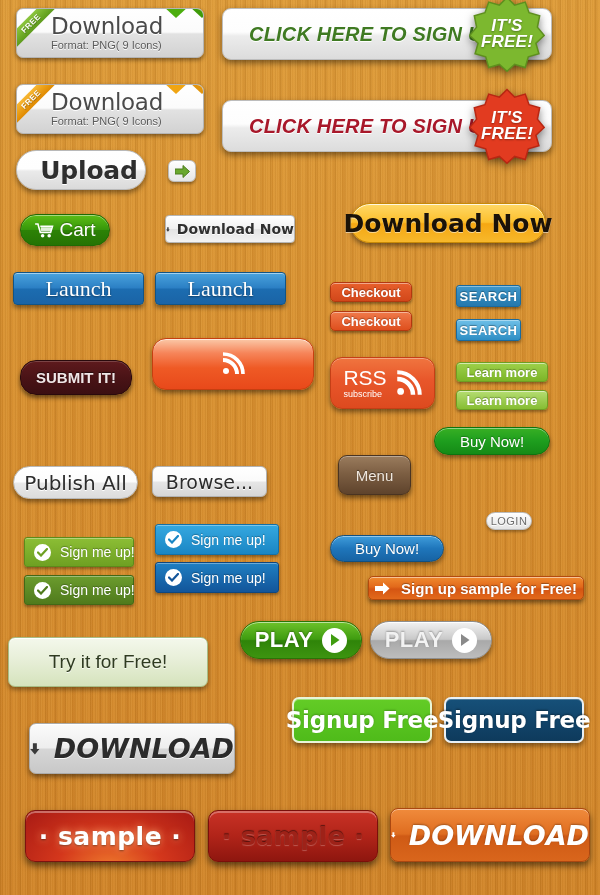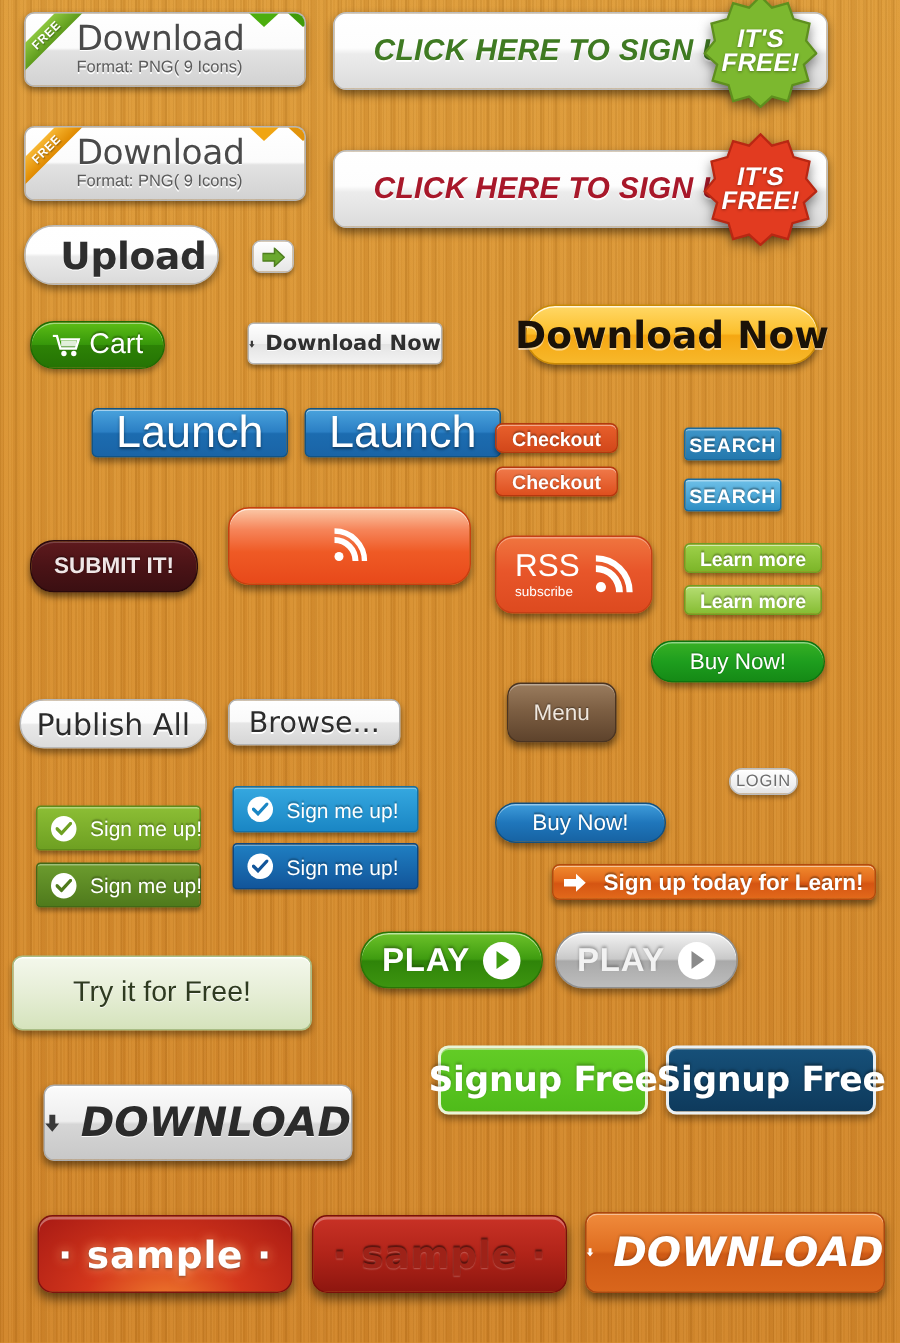--- a/index.html
+++ b/index.html
@@ -81,24 +81,24 @@
          border:1px solid #1f6a04; box-shadow:0 2px 4px rgba(0,0,0,.4), inset 0 1px 0 rgba(255,255,255,.45);
          text-shadow:0 -1px 1px rgba(0,0,0,.3);}
   .dlnow-w{ border-radius:4px; font-size:14px; font-weight:bold; color:#2f2f2f;
          background:linear-gradient(180deg,#ffffff,#f0f0f0 50%,#e3e3e3 51%,#f3f3f3);
          border:1px solid #b6b6b6; box-shadow:0 2px 3px rgba(0,0,0,.35), inset 0 1px 0 #fff;
          text-shadow:0 1px 0 #fff; font-family:"DejaVu Sans",sans-serif;}
   .dlnow-y{ border-radius:20px; font-size:25px; font-weight:bold; color:#1a1208;
          background:linear-gradient(180deg,#ffd866 0%,#fcbf2c 48%,#f5a712 52%,#f7b82b 100%);
          border:1px solid #c98a06; box-shadow:0 3px 5px rgba(0,0,0,.45), inset 0 1px 0 rgba(255,255,255,.8);
          text-shadow:0 1px 0 rgba(255,255,255,.5); font-family:"DejaVu Sans",sans-serif;}
-  .launch{ border-radius:4px; font-size:30px; font-weight:500; color:#fff;
+  .launch{ border-radius:4px; font-size:22px; font-weight:500; color:#fff;
          background:linear-gradient(180deg,#4aa3dd 0%,#2b7fc4 48%,#1c6cb0 52%,#1a64a6 100%);
          border:1px solid #125485; box-shadow:0 3px 4px rgba(0,0,0,.4), inset 0 1px 0 rgba(255,255,255,.5);
-         text-shadow:0 1px 2px rgba(0,0,0,.45); font-family:Liberation Sans, sans-serif;margin-left:48px;}
+         text-shadow:0 1px 2px rgba(0,0,0,.45); font-family:Liberation Serif, serif;}
   .submit{ border-radius:16px; font-size:15px; font-weight:bold; color:#f0e6e6;
          background:linear-gradient(180deg,#5e1a1d 0%,#4a1316 50%,#3b0f12 100%);
          border:1px solid #2a0a0c; box-shadow:0 3px 4px rgba(0,0,0,.5), inset 0 1px 0 rgba(255,255,255,.18);
          text-shadow:0 -1px 1px rgba(0,0,0,.6);}
   .entries{ border-radius:14px; font-size:21px; color:#fff; font-weight:500;
          background:linear-gradient(180deg,#fbc9a8 0%,#f6855a 28%,#ef5a25 58%,#e8491a 100%);
          border:1px solid #c63f10; box-shadow:0 3px 5px rgba(0,0,0,.45), inset 0 1px 0 rgba(255,255,255,.6);
          text-shadow:0 -1px 1px rgba(0,0,0,.25); gap:10px;}
   .checkout{ border-radius:5px; font-size:13px; font-weight:bold; color:#fff;
          border:1px solid #b4380f; box-shadow:0 2px 3px rgba(0,0,0,.4), inset 0 1px 0 rgba(255,255,255,.45);
@@ -376,21 +376,21 @@
 <div class="btn login" style="left:486px;top:512px;width:46px;height:18px;">
   <span>LOGIN</span>
 </div>
 <div class="btn buyblue" style="left:330px;top:535px;width:114px;height:27px;">
   <span>Buy Now!</span>
 </div>
 <div class="btn signupfree" style="left:368px;top:576px;width:216px;height:24px;">
   <svg width="15" height="13" viewBox="0 0 15 13">
     <path d="M0 4 H8 V0.5 L14.5 6.5 L8 12.5 V9 H0 Z" fill="#fff"></path>
   </svg>
-  <span>Sign up today for Learn!</span>
+  <span>Sign up sample for Free!</span>
 </div>
 
 <div class="btn tryfree" style="left:8px;top:637px;width:200px;height:50px;">
   <span>Try it for Free!</span>
 </div>
 <div class="btn playbtn green" style="left:240px;top:621px;width:122px;height:38px;">
   <span>PLAY</span>
   <span class="playicon" style="background:#fff;">
     <svg width="10" height="12" viewBox="0 0 10 12">
         <path d="M1 0 L9.5 6 L1 12 Z" fill="#3f9c10"></path>

